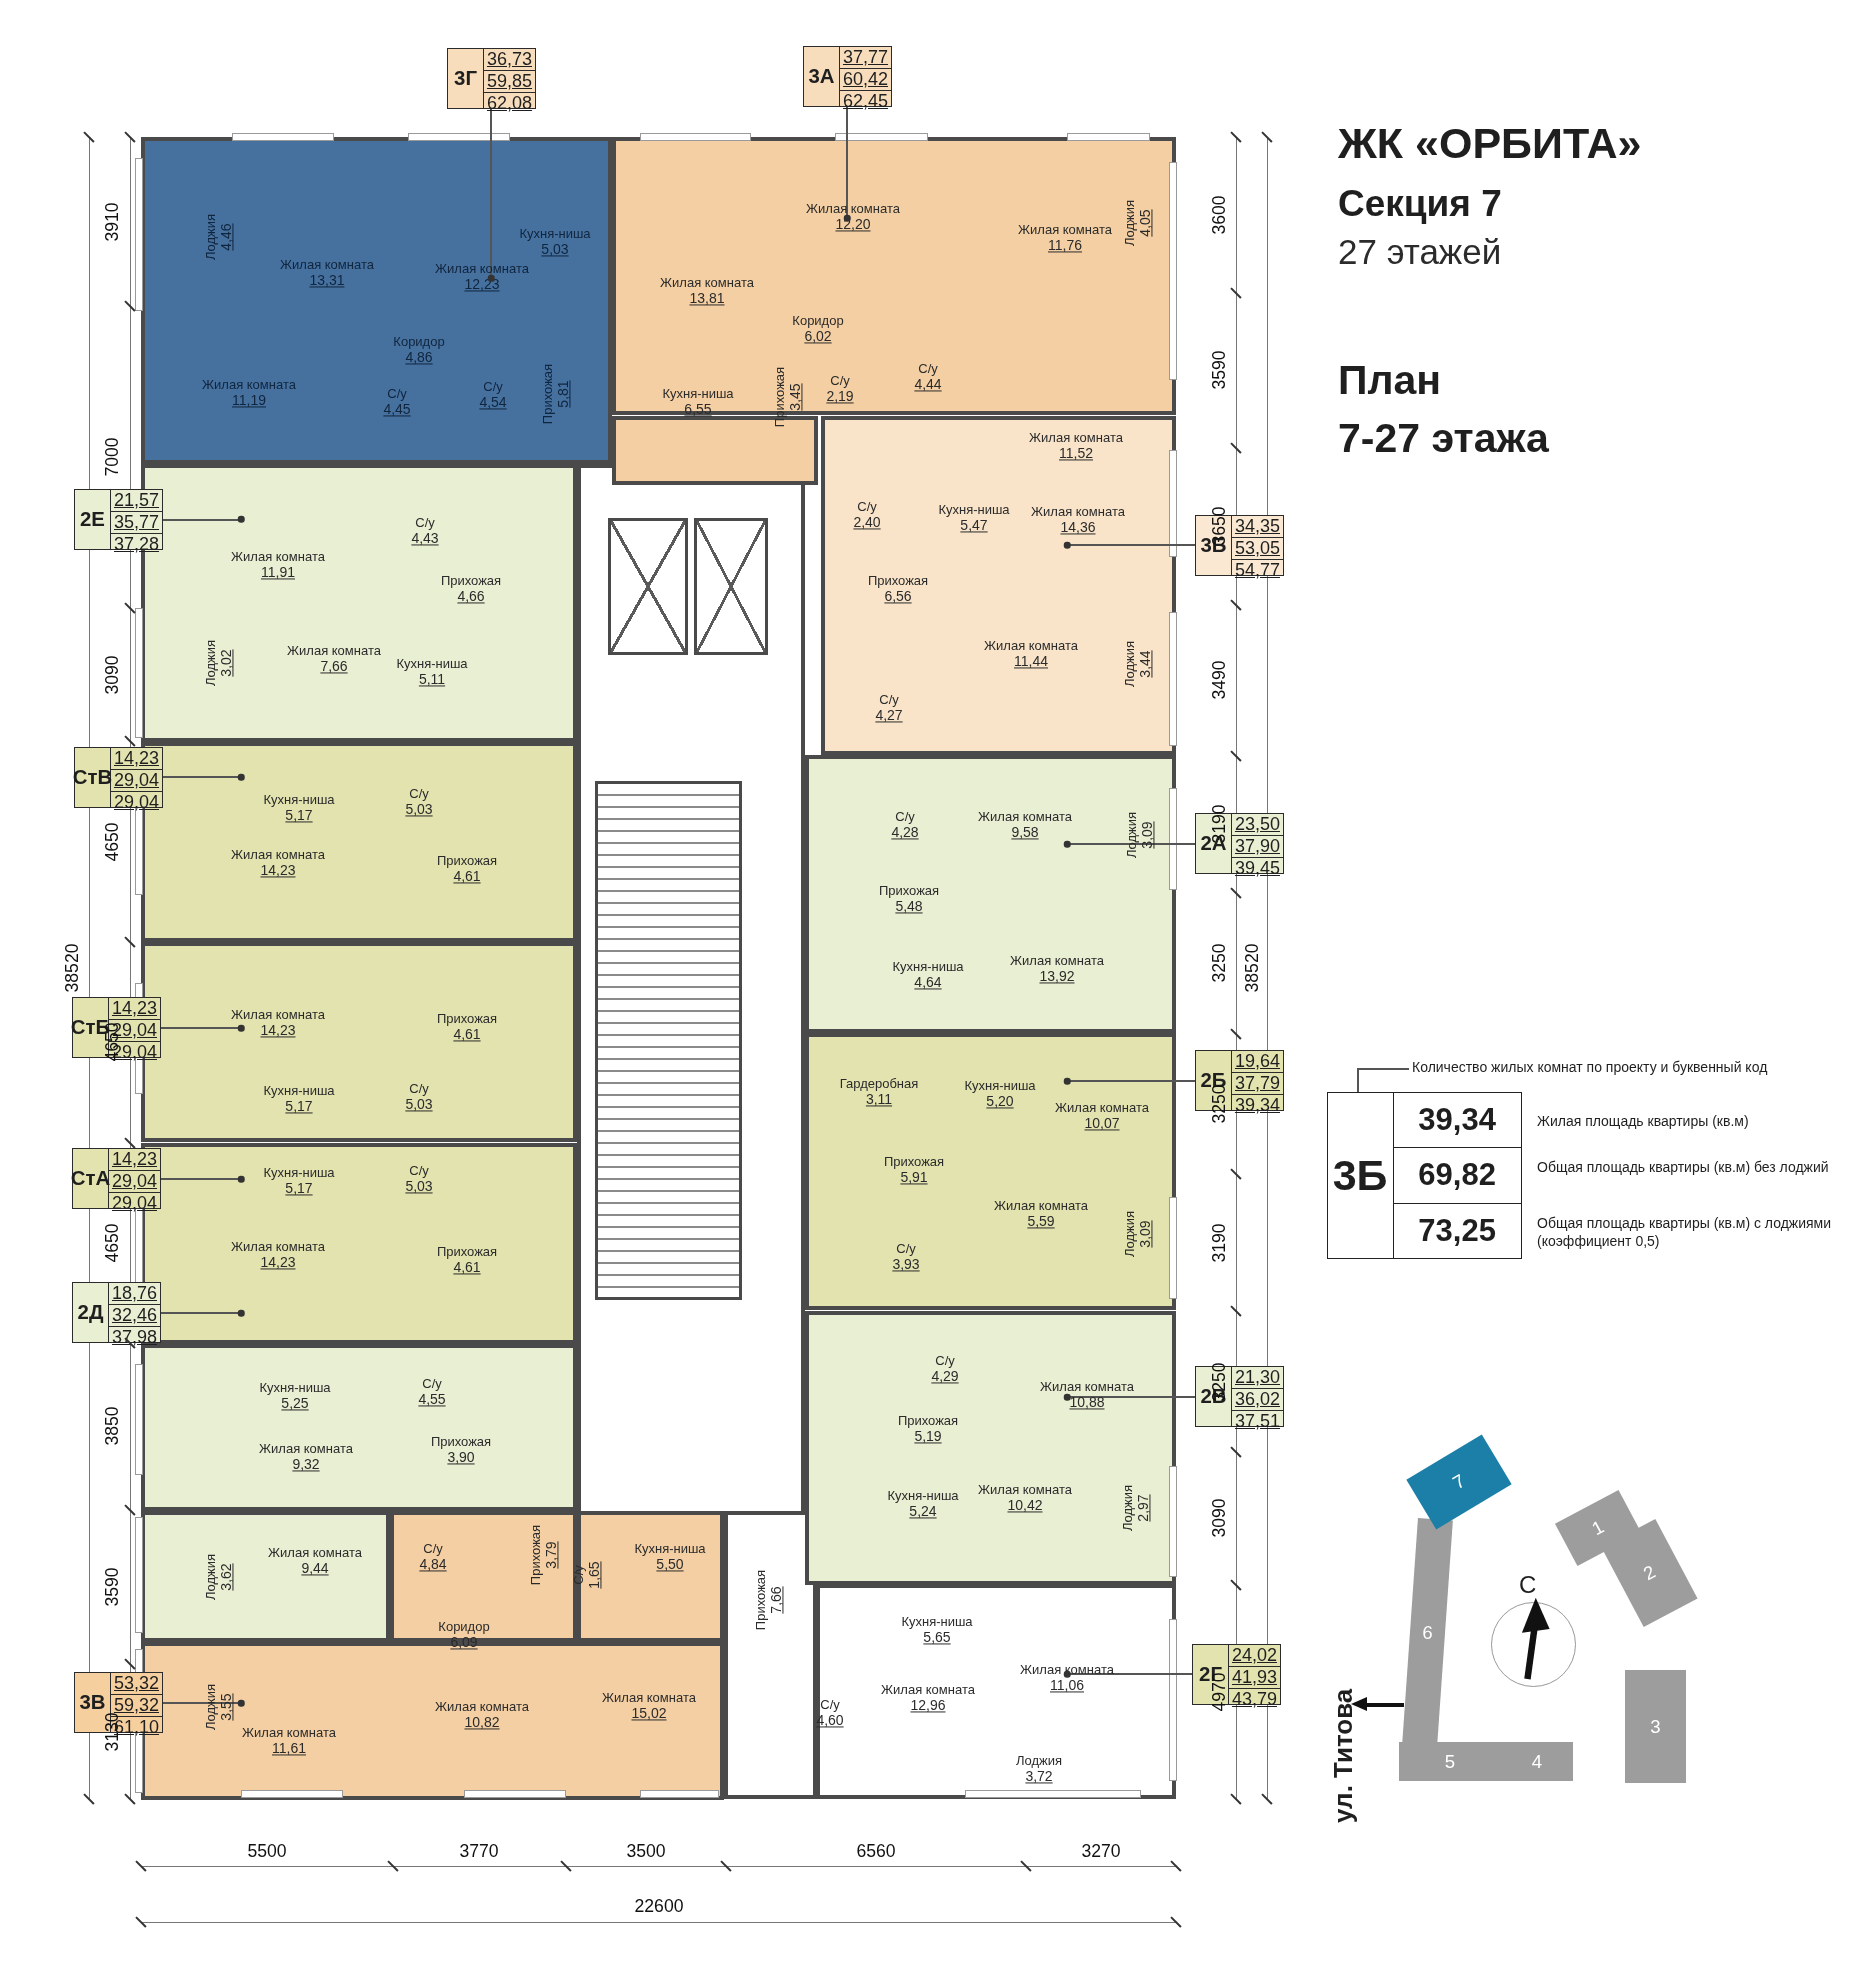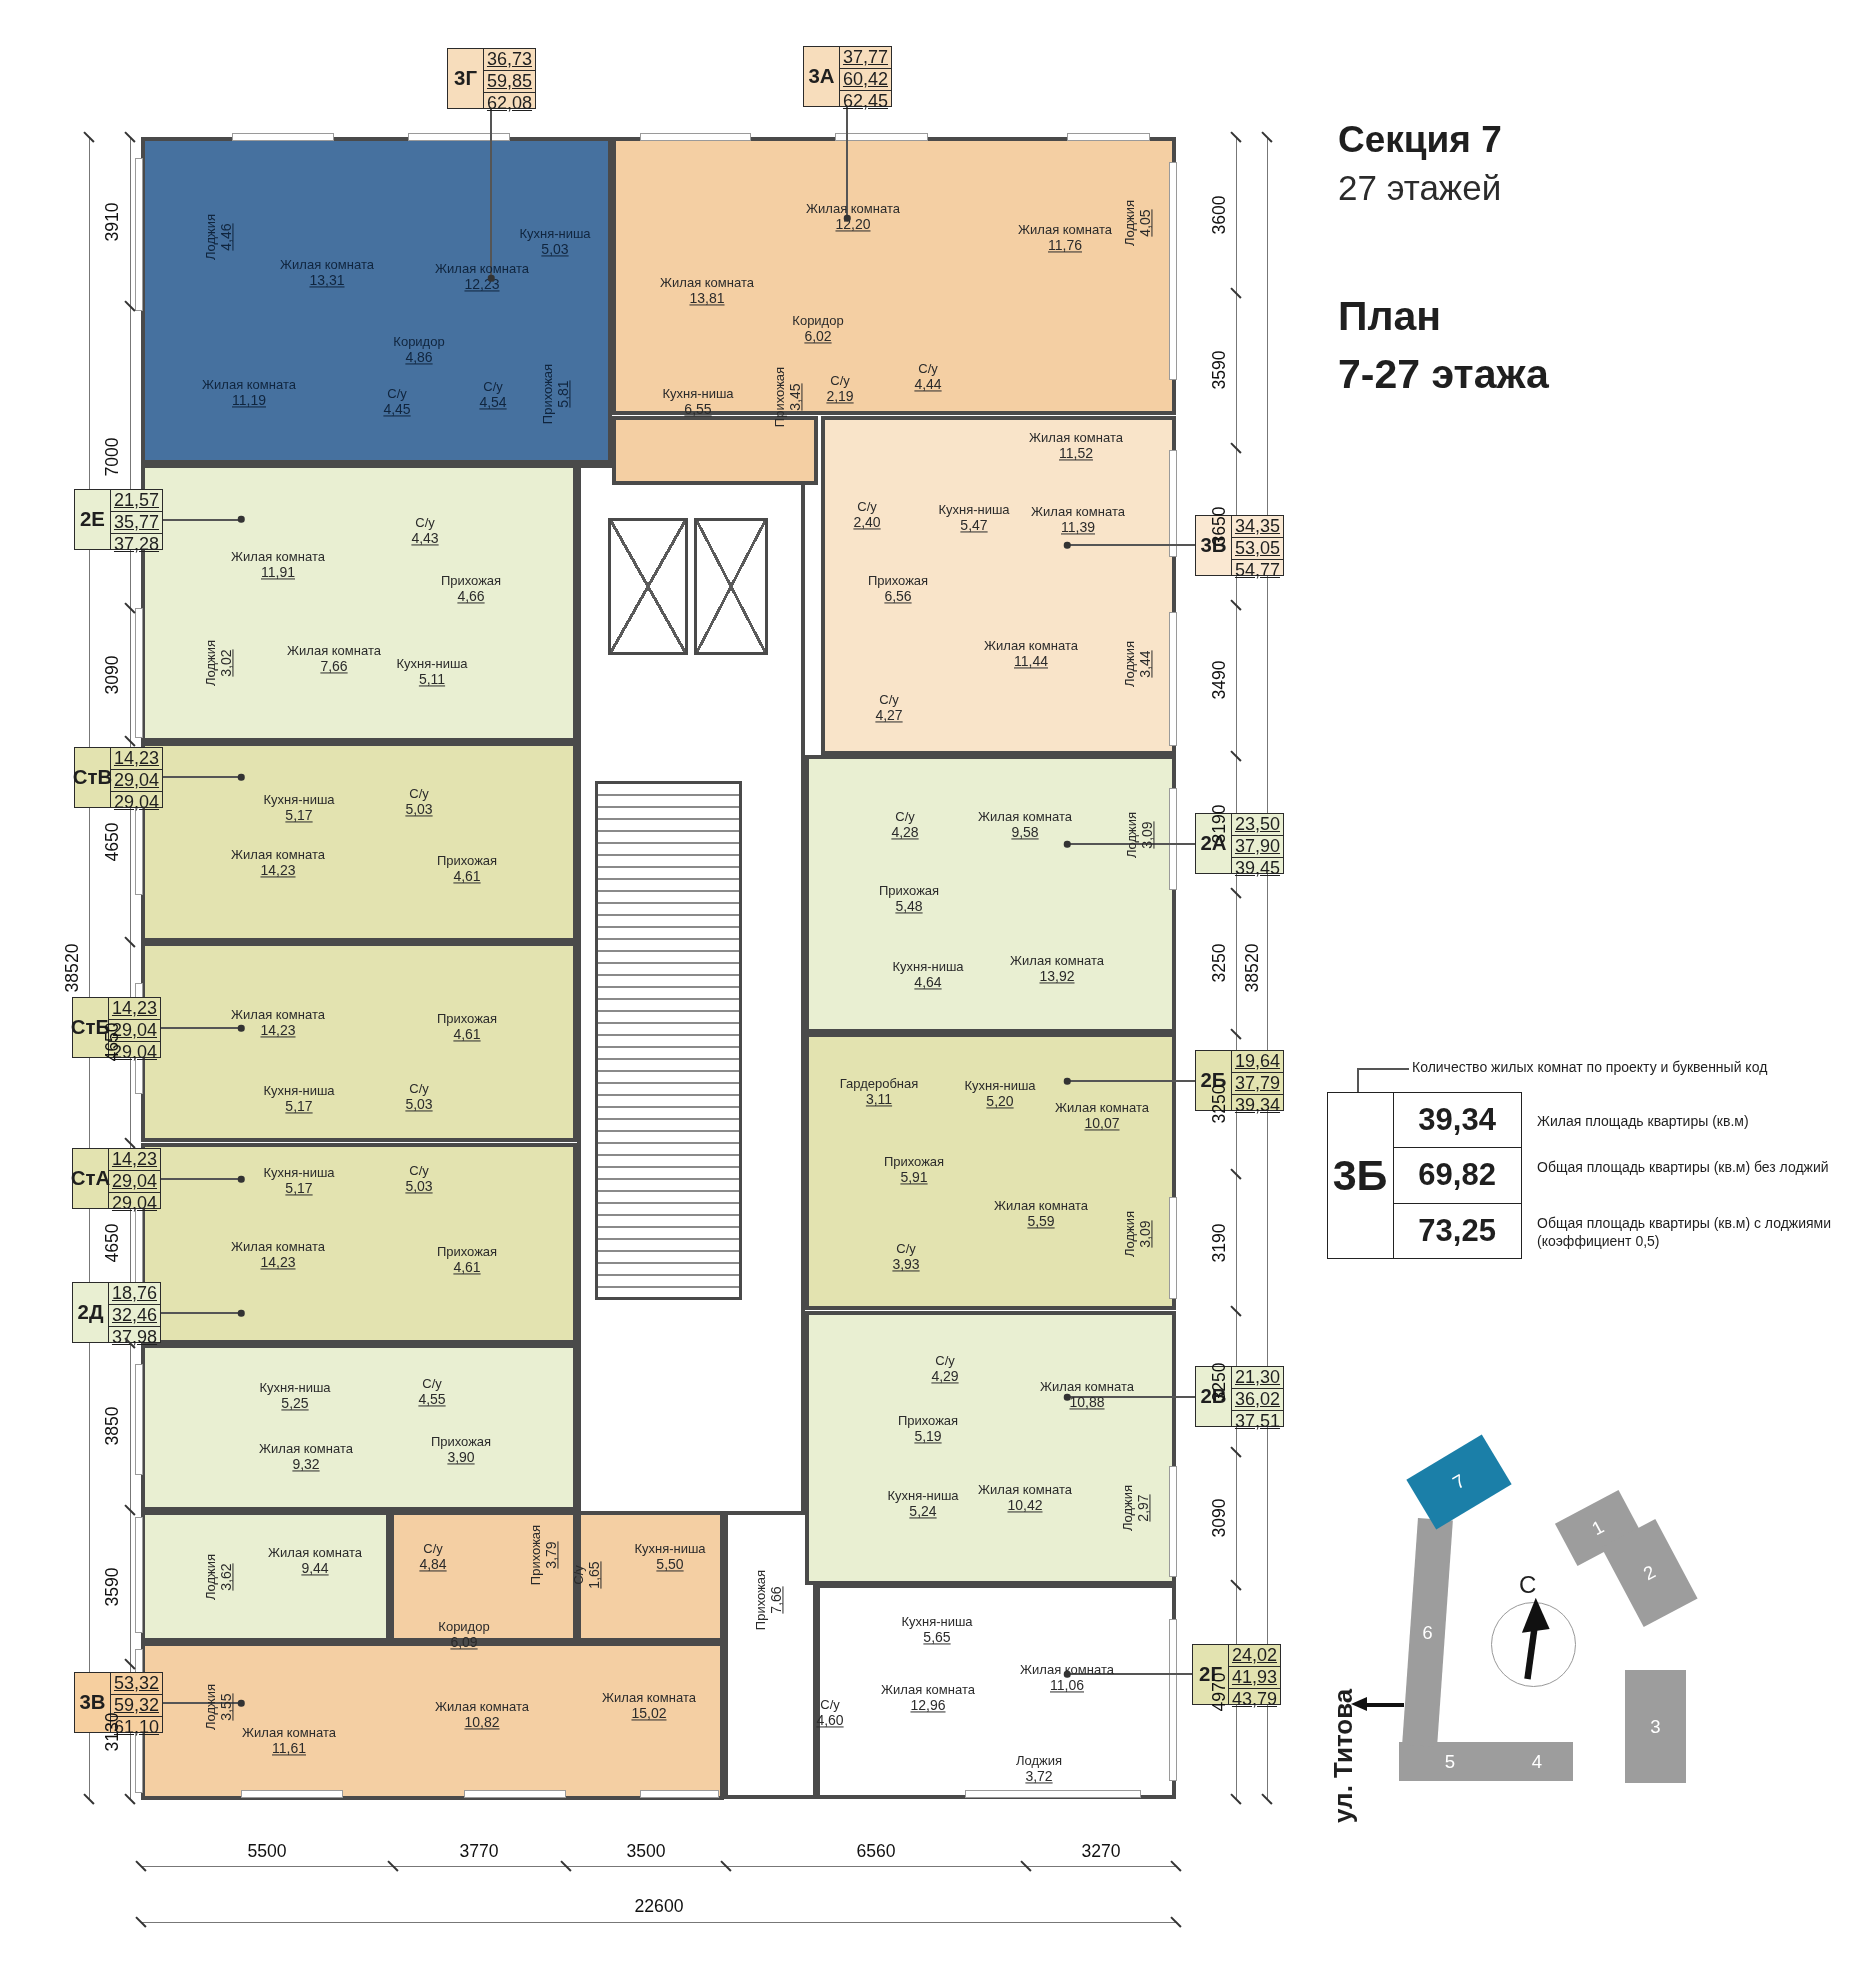--- a/index.html
+++ b/index.html
@@ -64,20 +64,21 @@
   .sarrow{position:absolute;left:1365px;top:1703px;width:39px;height:3.7px;background:#111;z-index:2;}
   .sarrowhead{position:absolute;left:1351px;top:1697px;width:0;height:0;border-top:7.4px solid transparent;
         border-bottom:7.4px solid transparent;border-right:16px solid #111;z-index:2;}
 </style>
 </head>
 <body>
 
 <div id="canvas">
 
   <div id="header">
+    <div class="t1">ЖК «ОРБИТА»</div>
     <div class="t2">Секция 7</div>
     <div class="t3">27 этажей</div>
     <div class="t4">План</div>
     <div class="t5">7-27 этажа</div>
   </div>
 
   <div id="legend">
     <div class="callout">Количество жилых комнат по проекту и буквенный код</div>
     <div class="cline" style="left:35px;top:11px;width:52px;height:1.9px;"></div>
     <div class="cline" style="left:35px;top:11px;width:1.9px;height:24px;"></div>
@@ -157,21 +158,21 @@
           <div>60,42</div>
           <div>62,45</div>
         </div>
       </div>
       <div class="cline" style="left: 846px; top: 106px; width: 1.9px; height: 112px;"></div>
       <div class="dot" style="left: 847px; top: 218px;"></div>
       <div class="apt" style="left: 821px; top: 416px; width: 355px; height: 339px; background: rgb(249, 228, 201);"></div>
       <div class="room" style="left: 1076px; top: 447px; color: rgb(43, 43, 43);"><span class="rn">Жилая комната</span><span class="ra">11,52</span></div>
       <div class="room" style="left: 867px; top: 516px; color: rgb(43, 43, 43);"><span class="rn">С/у</span><span class="ra">2,40</span></div>
       <div class="room" style="left: 974px; top: 519px; color: rgb(43, 43, 43);"><span class="rn">Кухня-ниша</span><span class="ra">5,47</span></div>
-      <div class="room" style="left: 1078px; top: 521px; color: rgb(43, 43, 43);"><span class="rn">Жилая комната</span><span class="ra">11,39</span></div>
+      <div class="room" style="left: 1078px; top: 521px; color: rgb(43, 43, 43);"><span class="rn">Жилая комната</span><span class="ra">14,36</span></div>
       <div class="room" style="left: 898px; top: 590px; color: rgb(43, 43, 43);"><span class="rn">Прихожая</span><span class="ra">6,56</span></div>
       <div class="room" style="left: 1031px; top: 655px; color: rgb(43, 43, 43);"><span class="rn">Жилая комната</span><span class="ra">11,44</span></div>
       <div class="room" style="left: 889px; top: 709px; color: rgb(43, 43, 43);"><span class="rn">С/у</span><span class="ra">4,27</span></div>
       <div class="room v" style="left: 1139px; top: 664px; color: rgb(43, 43, 43);"><span class="rn">Лоджия</span><span class="ra">3,44</span></div>
       <div class="aptlabel" style="left: 1195px; top: 515px; background: rgb(250, 232, 210);">
         <div class="code">3Б</div>
         <div class="vals">
           <div>34,35</div>
           <div>53,05</div>
           <div>54,77</div>

